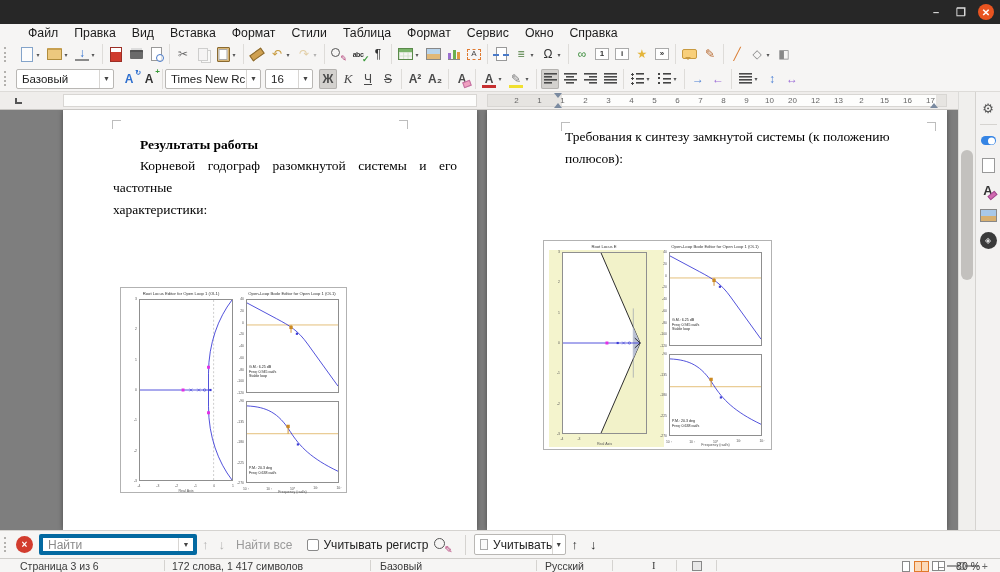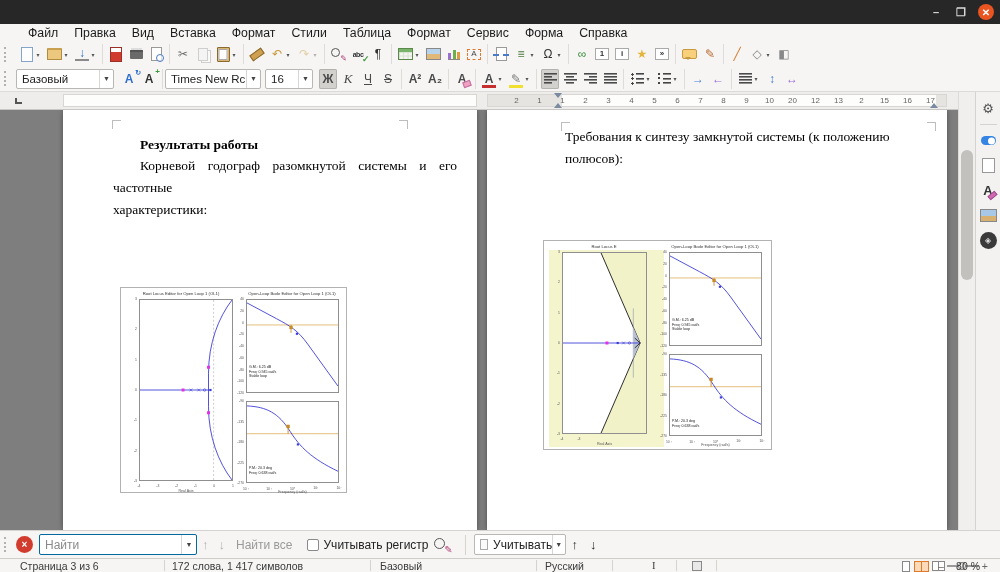--- a/index.html
+++ b/index.html
@@ -169,21 +169,21 @@
   .ic-styles .glyph{font-size:13px;font-weight:bold;color:#333}
   .ic-styles .glyph::after{content:"";width:7px;height:3px;background:#d06ab0;border:1px solid #a04a90;position:absolute;right:-4px;bottom:0;transform:rotate(-40deg)}
   .ic-gallery .glyph::before{content:"";width:15px;height:11px;border:1px solid #888;background:linear-gradient(#a8c8e8 0 55%,#d8b070 55%)}
   .ic-navigator .glyph{width:17px;height:17px;border-radius:50%;background:#3a3a3a;color:#ddd;font-size:8px}
 
   
   .findbar{position:absolute;left:0;top:530px;width:1000px;height:28px;background:#f6f5f4;border-top:1px solid #d5d3d0;
     display:flex;align-items:center;font-size:12px;color:#222}
   .fclose{width:17px;height:17px;border-radius:50%;background:#d23c2e;color:#fff;display:flex;align-items:center;
     justify-content:center;font-size:10px;font-weight:bold;margin:0 6px 0 2px}
-  .finput{width:158px;height:21px;border:1px solid #0369a1;border-radius:2px;background:#fff;display:flex;align-items:center}
+  .finput{width:158px;height:21px;border:4px solid #0369a1;border-radius:2px;background:#fff;display:flex;align-items:center}
   .finput input{flex:1;min-width:0;border:none;outline:none;font-size:12px;padding-left:5px;font-family:"Liberation Sans",sans-serif;background:transparent}
   .finput input::placeholder{color:#8a8a8a}
   .finput .cdd{border-left:1px solid #d8d6d3;height:100%;width:15px;display:flex;align-items:center;justify-content:center;font-size:7px;color:#444}
   .farrow{font-size:13px;font-weight:bold;color:#555;padding:0 5px}
   .ftext{color:#9a9a9a;padding:0 6px}
   .cb{width:12px;height:12px;border:1px solid #8a8a8a;border-radius:2px;background:#fff;margin:0 5px 0 8px}
   .cblabel{color:#222}
   .fsep{width:1px;height:20px;background:#d5d3d0;margin:0 8px}
   .navcombo{height:21px;border:1px solid #b9b7b4;border-radius:2px;background:#fff;display:flex;align-items:center;padding-left:5px;width:92px}
   .navicon{width:10px;height:11px;border:1px solid #aaa;background:#fafafa;margin-right:5px}
@@ -232,21 +232,21 @@
 <div class="menubar">
     <span class="menu-item">Файл</span>
     <span class="menu-item">Правка</span>
     <span class="menu-item">Вид</span>
     <span class="menu-item">Вставка</span>
     <span class="menu-item">Формат</span>
     <span class="menu-item">Стили</span>
     <span class="menu-item">Таблица</span>
     <span class="menu-item">Формат</span>
     <span class="menu-item">Сервис</span>
-    <span class="menu-item">Форма</span>
+    <span class="menu-item">Окно</span>
     <span class="menu-item">Справка</span>
   </div>
 
 <div class="tb tb1">
   <span class="grip"></span>
   <div class="tgroup">
       <span class="tbtn icp">
         <span class="glyph"></span>
         <span class="dd">▾</span>
       </span>

